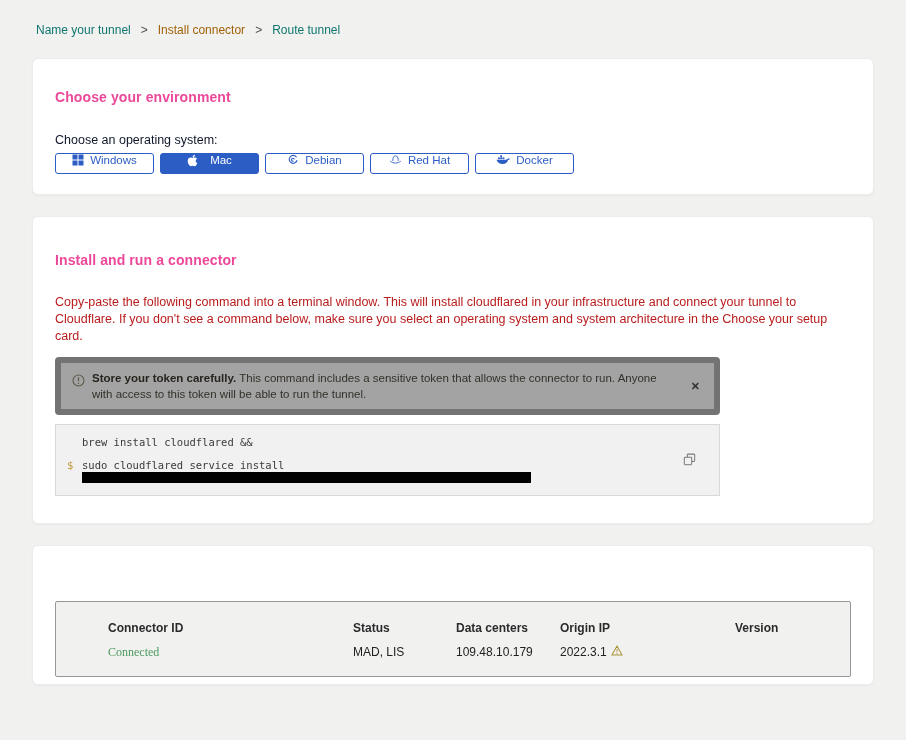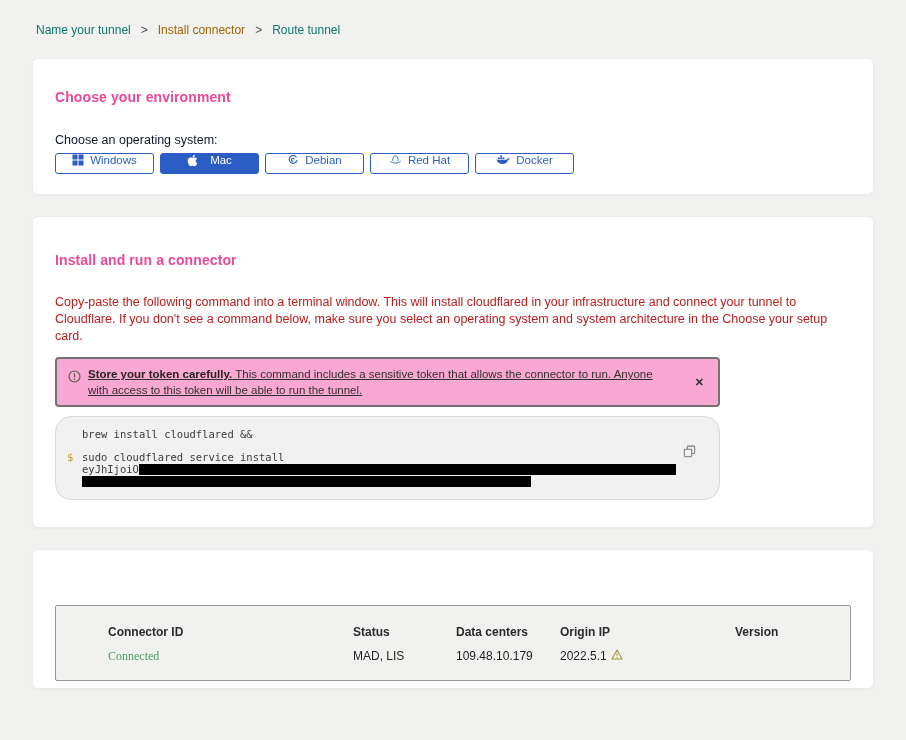--- a/index.html
+++ b/index.html
@@ -64,28 +64,27 @@
   .install-desc {
     margin-top: 26px;
     font-size: 12.5px;
     line-height: 17px;
     color: #b91c1c;
     max-width: 800px;
   }
   .warn-banner {
     margin-top: 12px;
     width: 665px;
-    background: #f9a8d4;
-    border: 2px solid #737373;
+    background: #a3a3a3;
+    border: 6px solid #737373;
     border-radius: 4px;
     padding: 7px 12px 7px 11px;
     display: flex;
     align-items: flex-start;
     position: relative;
-    text-decoration: underline;
   }
   .warn-icon { flex: 0 0 auto; margin-top: 3px; }
   .warn-text {
     margin-left: 7px;
     font-size: 11.5px;
     line-height: 16px;
     color: #33312a;
     padding-right: 36px;
   }
   .warn-text b { color: #26241d; }
@@ -97,21 +96,21 @@
     font-weight: 700;
     color: #333333;
     cursor: pointer;
     line-height: 1;
   }
   .code-block {
     margin-top: 9px;
     width: 665px;
     background: #f1f1f1;
     border: 1px solid #d9d9d9;
-    border-radius: 16px;
+    border-radius: 0;
     padding: 11px 40px 12px 11px;
     font-family: "DejaVu Sans Mono", "Liberation Mono", monospace;
     font-size: 10.5px;
     color: #3a3a3a;
     position: relative;
   }
   .code-line { display: flex; }
   .code-gutter {
     flex: 0 0 15px;
     color: #c49b3c;
@@ -252,24 +251,20 @@
     </div>
 
     <div class="code-block">
       <div class="code-line first">
         <span class="code-gutter"></span>
         <span class="code-body">brew install cloudflared &amp;&amp;</span>
       </div>
       <div class="code-line">
         <span class="code-gutter">$</span>
         <span class="code-body">sudo cloudflared service install</span>
-      </div>
-      <div class="code-line token-line">
-        <span class="code-gutter"></span>
-        <span class="code-body"><span>eyJhIjoiO</span><span class="redact-a"></span></span>
       </div>
       <div class="redact-b"></div>
       <button class="copy-btn" title="">
         <svg width="13" height="13" viewBox="0 0 14 14" fill="none" stroke="#7a7a7a" stroke-width="1.1">
           <rect x="4.6" y="1.2" width="8" height="8" rx="1"></rect>
           <rect x="1.4" y="4.6" width="8" height="8" rx="1" fill="#f1f1f1"></rect>
         </svg>
       </button>
     </div>
   </section>
@@ -282,21 +277,21 @@
         <span>Status</span>
         <span>Data centers</span>
         <span>Origin IP</span>
         <span>Version</span>
       </div>
       <div class="conn-row data">
         <span class="status-connected">Connected</span>
         <span>MAD, LIS</span>
         <span>109.48.10.179</span>
         <span class="version-cell">
-          <span>2022.5.1</span>
+          <span>2022.3.1</span>
           <span>
             <svg width="12" height="11" viewBox="0 0 14 13">
               <path d="M7 1.2 L13 11.8 L1 11.8 Z" fill="none" stroke="#a89334" stroke-width="1.2" stroke-linejoin="round"></path>
               <line x1="7" y1="5" x2="7" y2="8" stroke="#a89334" stroke-width="1.2"></line>
               <circle cx="7" cy="9.9" r="0.7" fill="#a89334"></circle>
             </svg>
           </span>
         </span>
       </div>
     </div>

